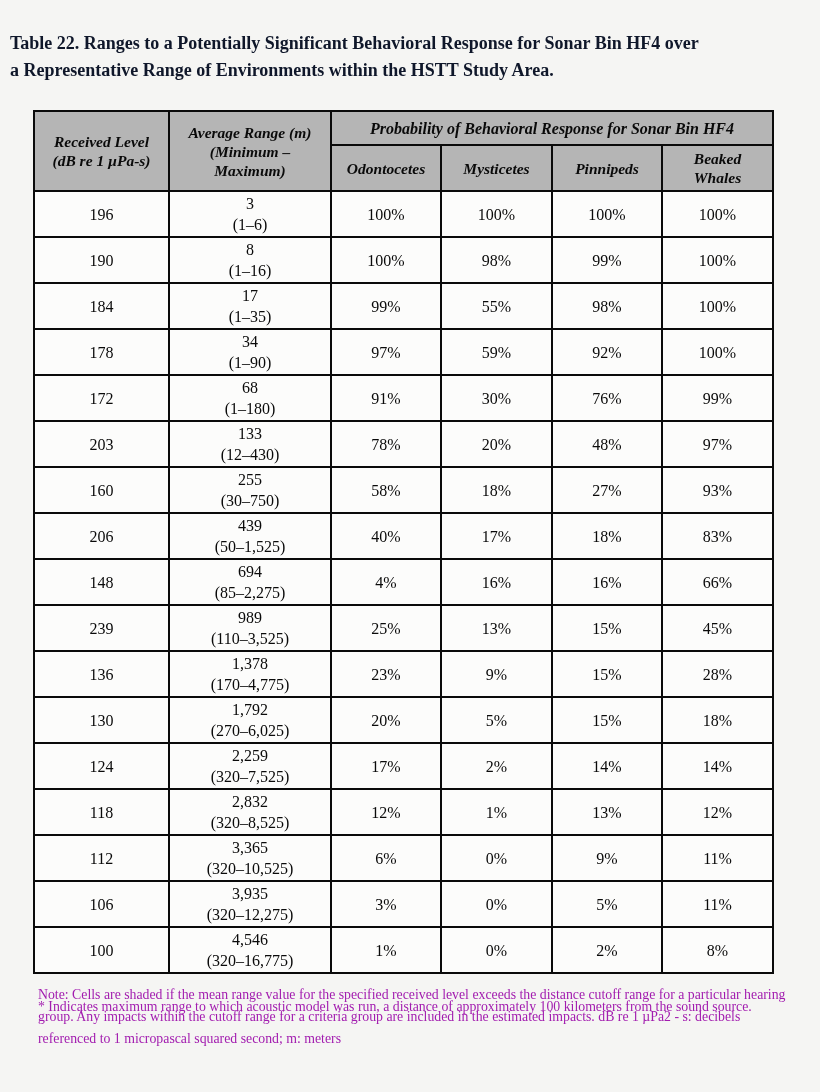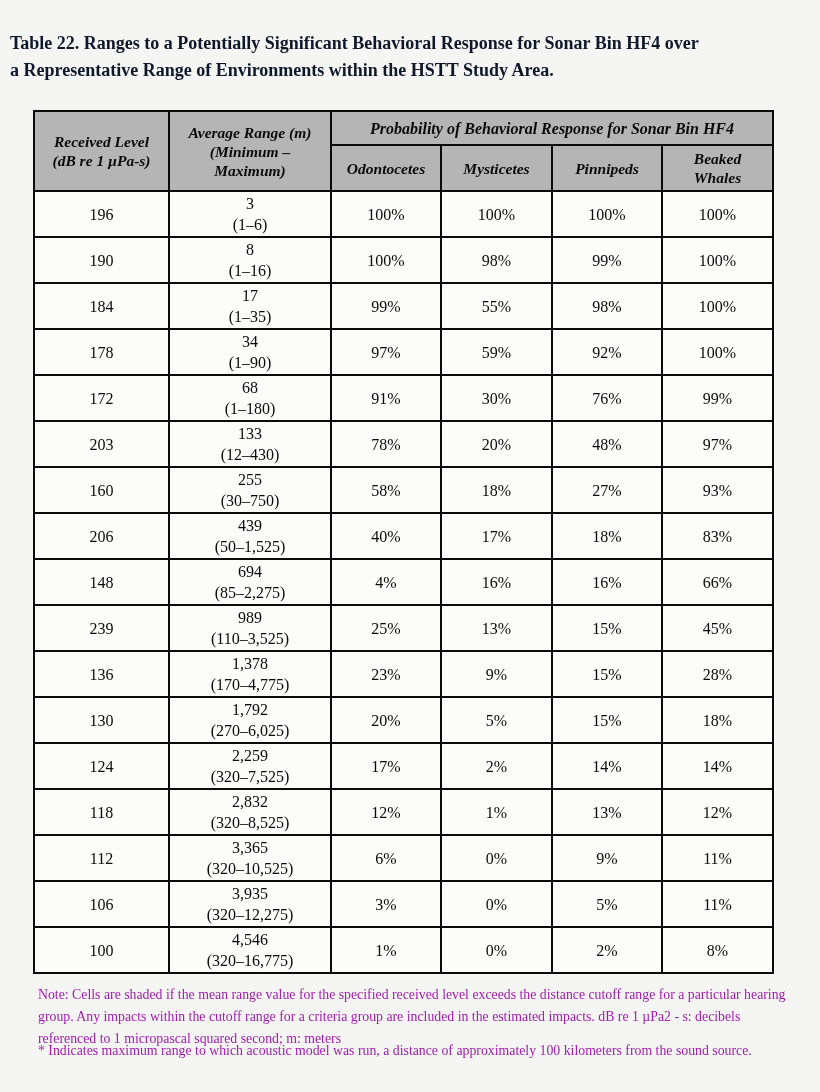--- a/index.html
+++ b/index.html
@@ -69,21 +69,21 @@
   .note {
     position: absolute;
     left: 38px;
     width: 750px;
     margin: 0;
     font-size: 13.8px;
     line-height: 22px;
     color: #a21caf;
   }
   .note-main { top: 984px; }
-  .note-asterisk { top: 1040px; }
+  .note-asterisk { top: 996px; }
 </style>
 </head>
 <body>
 
 <div class="page">
 
   <h1 class="title">Table 22. Ranges to a Potentially Significant Behavioral Response for Sonar Bin HF4 over
 a Representative Range of Environments within the HSTT Study Area.</h1>
 
   <table class="tbl">

